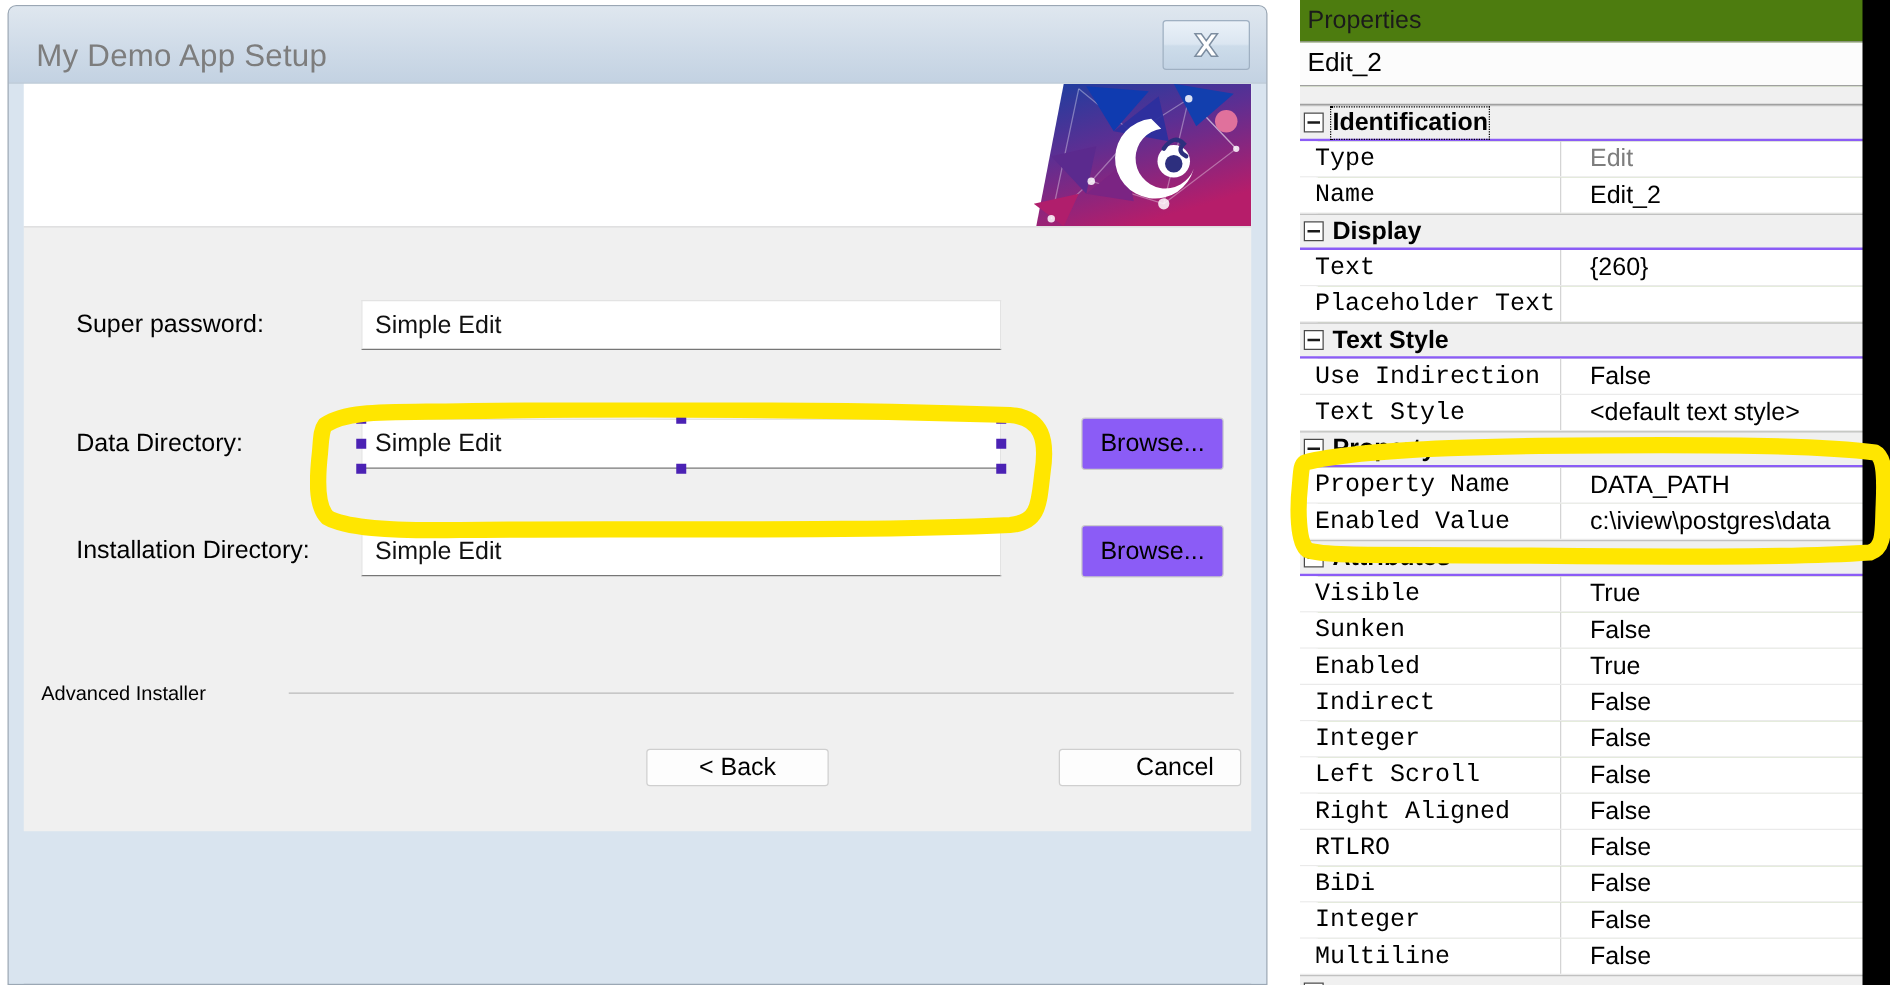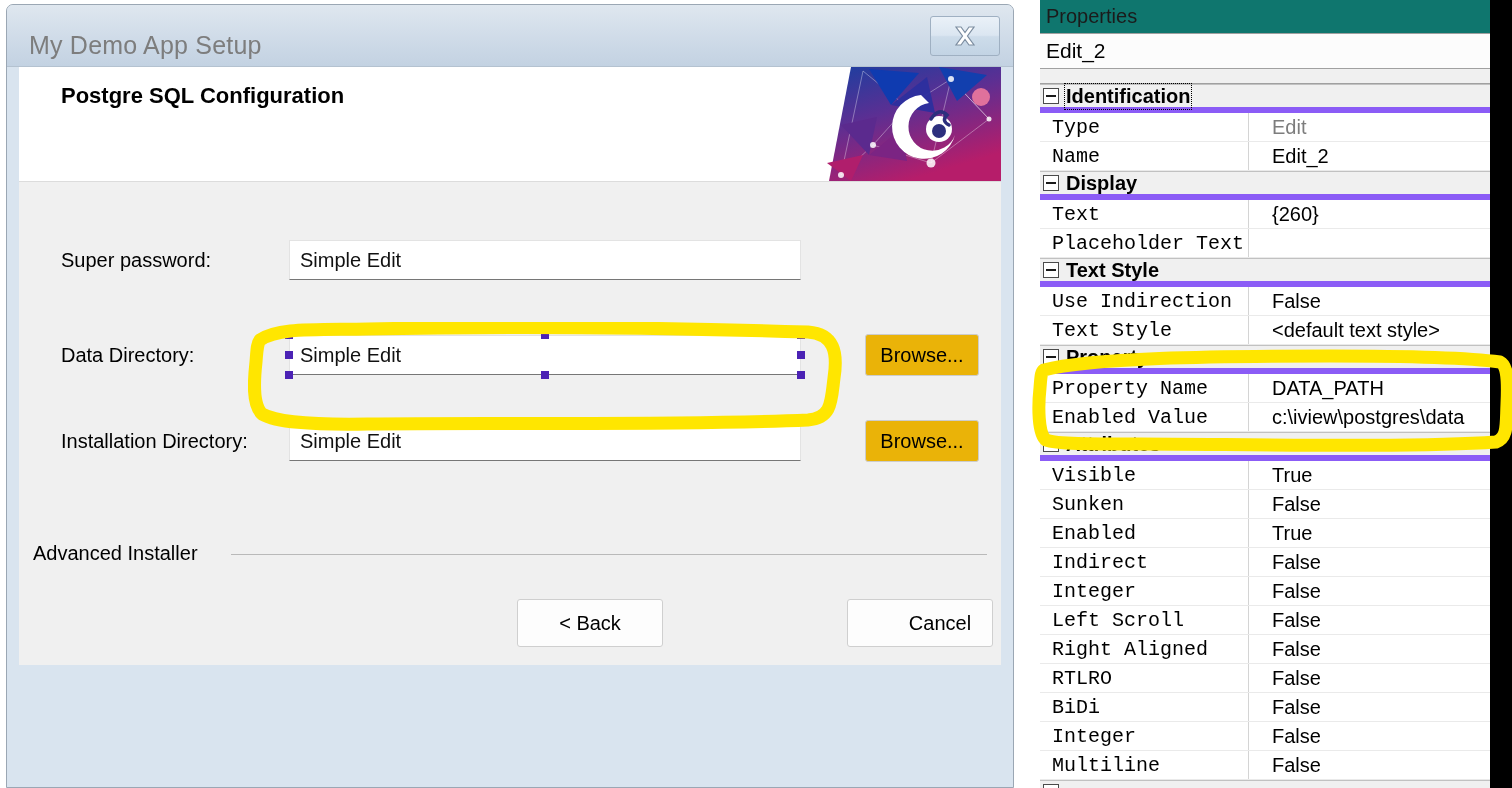--- a/index.html
+++ b/index.html
@@ -79,63 +79,63 @@
     width: 512px; height: 40px;
     background: #ffffff;
     border: 1px solid #e3e3e3; border-bottom: 1px solid #767676;
     display: flex; align-items: center;
     padding-left: 10px;
     font-size: 20px; color: #111;
   }
   .fbrowse {
     position: absolute; left: 846px; top: 50%; transform: translateY(-50%);
     width: 114px; height: 42px;
-    background: #eab308;
+    background: #8b5cf6;
     border: 1px solid #cccccc; border-radius: 3px;
     display: flex; align-items: center; justify-content: center;
     font-size: 20px; color: #000; cursor: pointer;
   }
 
   
   .handle {
     position: absolute; width: 8px; height: 8px;
     background: #4b22b4; z-index: 6;
   }
   #ai-label {
     position: absolute; left: 14px; bottom: 100px;
-    font-size: 20px; color: #000; background: #f0f0f0;
+    font-size: 16px; color: #000; background: #f0f0f0;
     padding-right: 10px;
   }
   #ai-line {
     position: absolute; left: 212px; bottom: 110px; right: 14px;
     height: 1px; background: #b9b9b9;
   }
 
   #btnbar { position: absolute; left: 0; right: 0; bottom: 20px; height: 46px; }
   .wbtn {
     position: absolute; top: 0;
-    height: 48px;
+    height: 30px;
     background: #fdfdfd;
     border: 1px solid #cfcfcf; border-radius: 3px;
     display: flex; align-items: center; justify-content: center;
     font-size: 20px; color: #000; cursor: pointer;
   }
   #btn-back   { left: 498px; width: 146px; }
   #btn-next   { left: 648px; width: 146px; }
   #btn-cancel { left: 828px; width: 146px; padding-left: 40px; }
 
   
   #chrome-left  { position:absolute; left:0;  top:62px; bottom:0; width:12px; background:#d9e4ef; }
   #chrome-right { position:absolute; right:0; top:62px; bottom:0; width:12px; background:#d9e4ef; }
 
   
   #props {
     position: absolute; left: 1040px; top: 0;
     width: 472px; height: 788px;
-    background: #0f766e;
+    background: #4d7c0f;
     font-size: 19px; color: #000;
     overflow: hidden;
   }
   #props-caption {
     height: 34px; line-height: 32px;
     padding-left: 6px;
     border-bottom: 1px solid #a0a0a0;
     font-size: 20px; color: #1b1b1b;
   }
   #props-object {
@@ -152,21 +152,21 @@
   }
   #props-grid { position: relative; }
   #gutter {
     position: absolute; left: 0; top: 0; width: 14px; bottom: 0;
     background: #f0f0f0; border-right: 1px solid #c8c8c8;
   }
   .grow { position: relative; height: 29px; display: flex; align-items: center; }
   .grow.cat {
     background: #f0f0f0;
     border-top: 1px solid #c1c1c1;
-    border-bottom: 6px solid #8b5cf6;
+    border-bottom: 2px solid #8b5cf6;
     font-weight: bold;
   }
   .grow.prop { background: #ffffff; border-bottom: 1px solid #eaeaea; }
   .expander {
     position: absolute; left: 3px; top: 50%; transform: translateY(-50%);
     width: 16px; height: 16px;
     background: #ffffff; border: 1px solid #4a4a4a;
     z-index: 3;
   }
   .expander::before {
@@ -214,21 +214,20 @@
             <path d="M6 4 L11 4 L15 9.5 L19 4 L24 4 L17.5 13 L24 22 L19 22 L15 16.5 L11 22 L6 22 L12.5 13 Z" fill="#ffffff" stroke="#7c8da0" stroke-width="1.2"></path>
           </svg>
         </span>
       </div>
     </div>
 
     <div id="chrome-left"></div>
     <div id="chrome-right"></div>
 
     <div id="banner">
-      <div id="banner-head">Postgre SQL Configuration</div>
 
       <div id="banner-art">
         <svg width="190" height="114" viewBox="0 0 190 114" preserveAspectRatio="none">
           <defs>
             <linearGradient id="bgrad" x1="0" y1="0" x2="0.45" y2="1">
               <stop offset="0%" stop-color="#1b3fa0"></stop>
               <stop offset="45%" stop-color="#5b2f93"></stop>
               <stop offset="100%" stop-color="#b61d6a"></stop>
             </linearGradient>
             <linearGradient id="tgrad" x1="0" y1="0" x2="0" y2="1">

